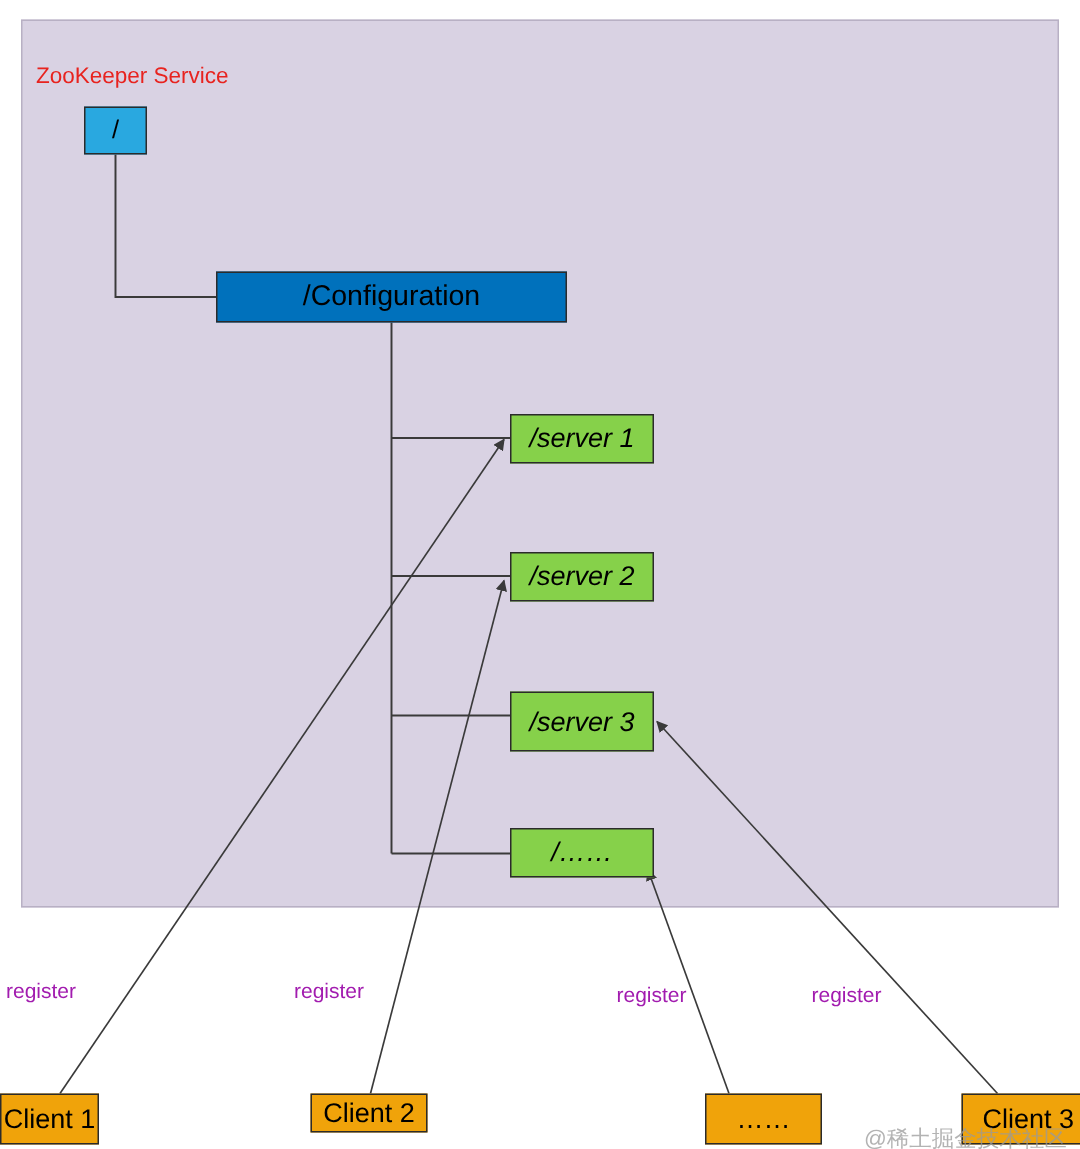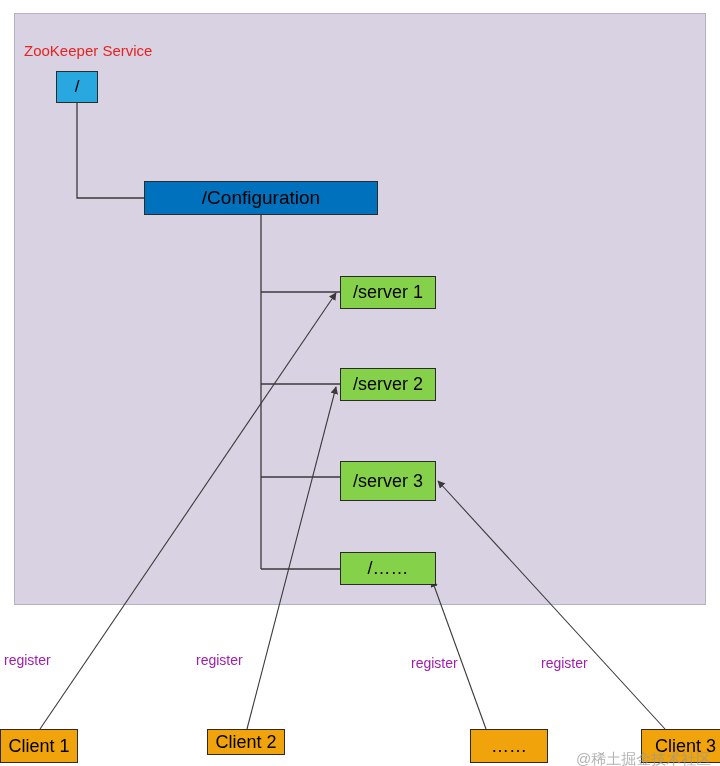--- a/index.html
+++ b/index.html
@@ -40,20 +40,21 @@
   .node-root {
     background: #29a8e0;
   }
   .node-config {
     background: #0071bc;
     font-size: 19px;
   }
   .node-server {
     background: #86d14a;
     font-size: 18px;
+    font-style: italic;
   }
   .node-client {
     background: #f0a30a;
     font-size: 18px;
   }
   .zk-area {
     position: absolute;
     background: #d9d2e3;
     border: 1px solid #b8b0c4;
   }
@@ -115,21 +116,21 @@
   <div class="node node-config" style="left:144px; top:181px; width:234px; height:34px;">/Configuration</div>
 
   <div class="node node-server" style="left:340px; top:276px; width:96px; height:33px;">/server 1</div>
 
   <div class="node node-server" style="left:340px; top:368px; width:96px; height:33px;">/server 2</div>
 
   <div class="node node-server" style="left:340px; top:461px; width:96px; height:40px;text-align:right;">/server 3</div>
 
   <div class="node node-server" style="left:340px; top:552px; width:96px; height:33px;">/……</div>
 
-  <div class="node node-client" style="left:0px; top:729px; width:78px; height:34px;text-align:right;">Client 1</div>
+  <div class="node node-client" style="left:0px; top:729px; width:66px; height:34px;text-align:right;">Client 1</div>
 
   <div class="node node-client" style="left:207px; top:729px; width:78px; height:26px;">Client 2</div>
 
   <div class="node node-client" style="left:470px; top:729px; width:78px; height:34px;">……</div>
 
   <div class="node node-client" style="left:641px; top:729px; width:89px; height:34px;">Client 3</div>
 
   <div class="edge-label" style="left:4px; top:652px;">register</div>
   <div class="edge-label" style="left:196px; top:652px;">register</div>
   <div class="edge-label" style="left:411px; top:655px;">register</div>

